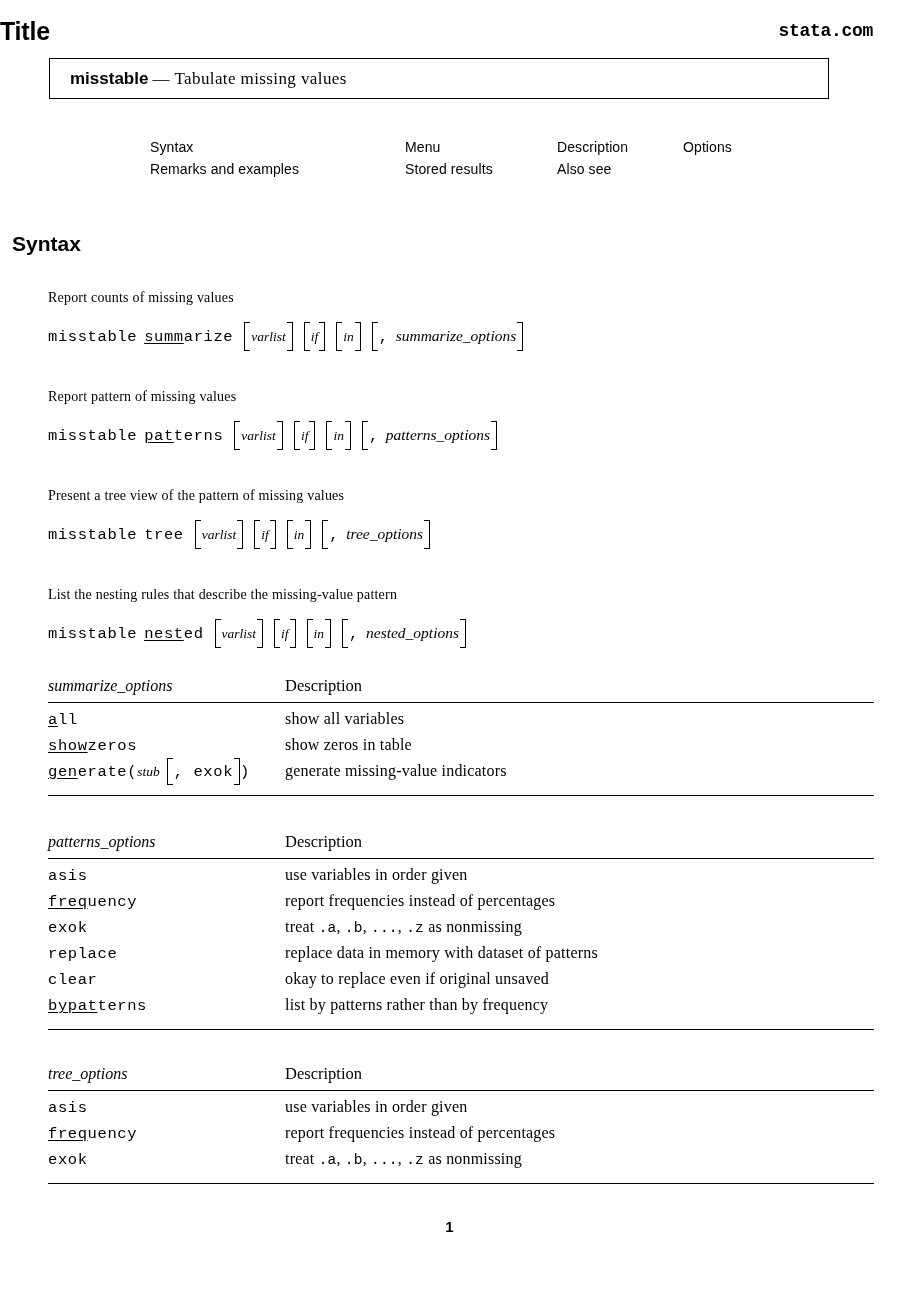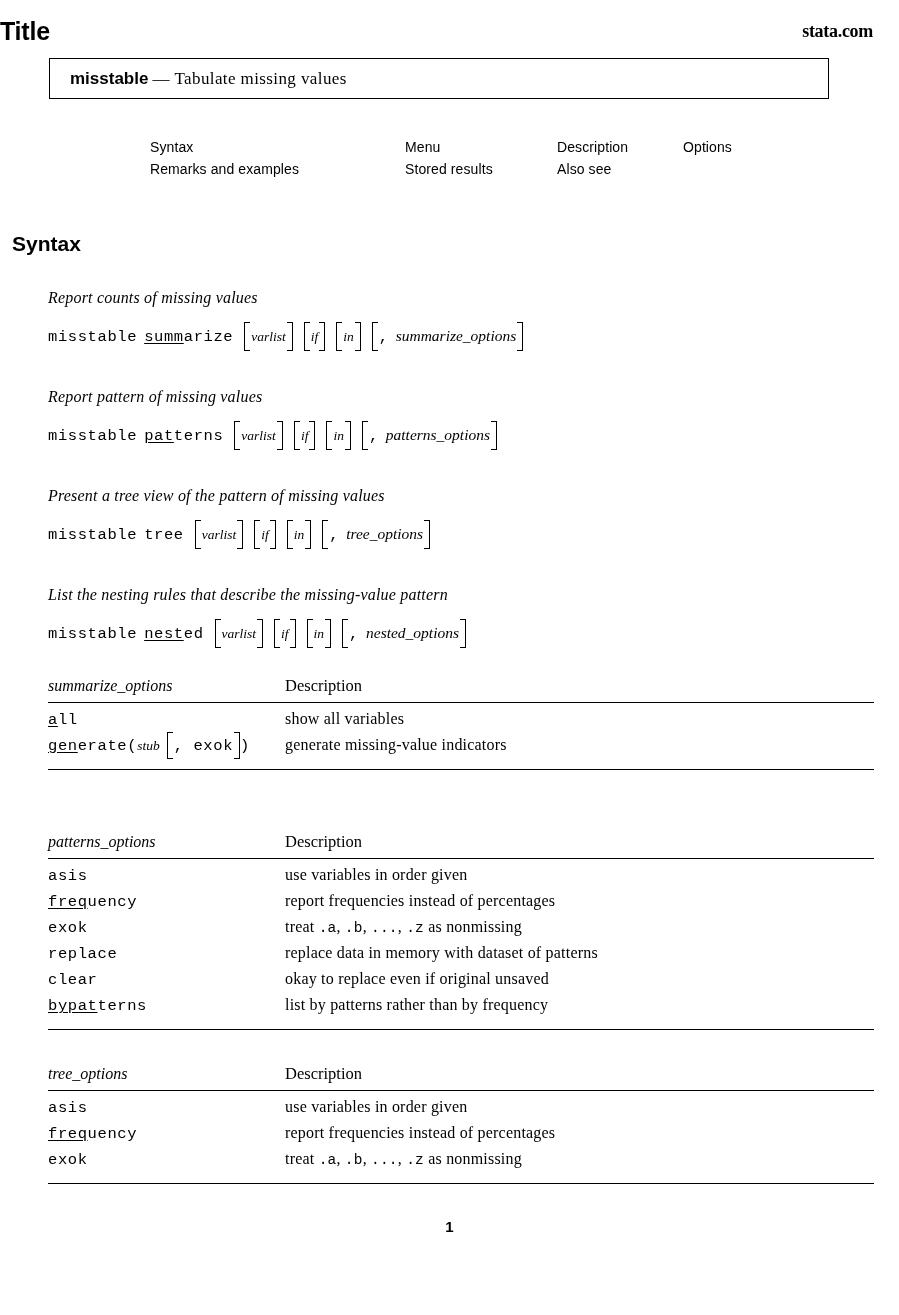--- a/index.html
+++ b/index.html
@@ -26,21 +26,21 @@
     padding: 0 26px 0 0;
   }
   .doc-title {
     font-family: "Liberation Sans", sans-serif;
     font-weight: bold;
     font-size: 25px;
     letter-spacing: -0.2px;
     line-height: 1;
   }
   .site-brand {
-    font-family: Liberation Serif, serif;
+    font-family: Liberation Mono, monospace;
     font-weight: bold;
     font-size: 18px;
     letter-spacing: -0.3px;
     line-height: 1;
   }
 
   
   .title-box {
     position: absolute;
     left: 49px; top: 58px;
@@ -92,22 +92,21 @@
     font-weight: bold;
     font-size: 21px;
     line-height: 1;
   }
   #syntax-heading { top: 233px; }
 
   
   .syntax-group { position: absolute; left: 48px; width: 830px; }
   .syntax-caption {
     font-family: "Liberation Serif", serif;
-    font-style: italic;
-    font-size: 16px;
+    font-size: 14px;
     line-height: 20px;
     letter-spacing: 0.2px;
     white-space: nowrap;
   }
   .syntax-line {
     margin-top: 18px;
     white-space: nowrap;
     line-height: 20px;
   }
   .mono {
@@ -249,20 +248,24 @@
       <div class="col-a"><span class="opt-head-name">summarize_options</span></div>
       <div class="col-b"><span class="opt-head-desc">Description</span></div>
     </div>
     <div class="rule"></div>
     <div class="opt-body">
       <div class="opt-row">
         <div class="col-a"><span><span class="mono u">a</span><span class="mono">ll</span></span></div>
         <div class="col-b"><span class="opt-desc">show all variables</span></div>
       </div>
       <div class="opt-row">
+        <div class="col-a"><span><span class="mono u">show</span><span class="mono">zeros</span></span></div>
+        <div class="col-b"><span class="opt-desc">show zeros in table</span></div>
+      </div>
+      <div class="opt-row">
         <div class="col-a"><span><span class="mono u">gen</span><span class="mono">erate(</span><span class="ital-sm">stub</span><span class="sp"></span><span class="obr"><span class="mono">, exok</span></span><span class="mono">)</span></span></div>
         <div class="col-b"><span class="opt-desc">generate missing-value indicators</span></div>
       </div>
     </div>
     <div class="rule"></div>
   </div>
 <div class="opt-table" id="tbl-1" style="top:832px;">
     <div class="opt-head">
       <div class="col-a"><span class="opt-head-name">patterns_options</span></div>
       <div class="col-b"><span class="opt-head-desc">Description</span></div>

